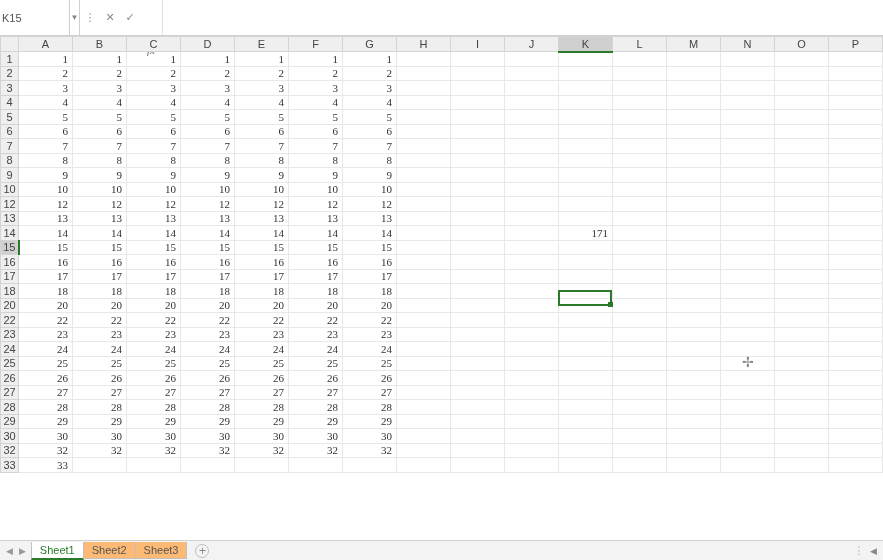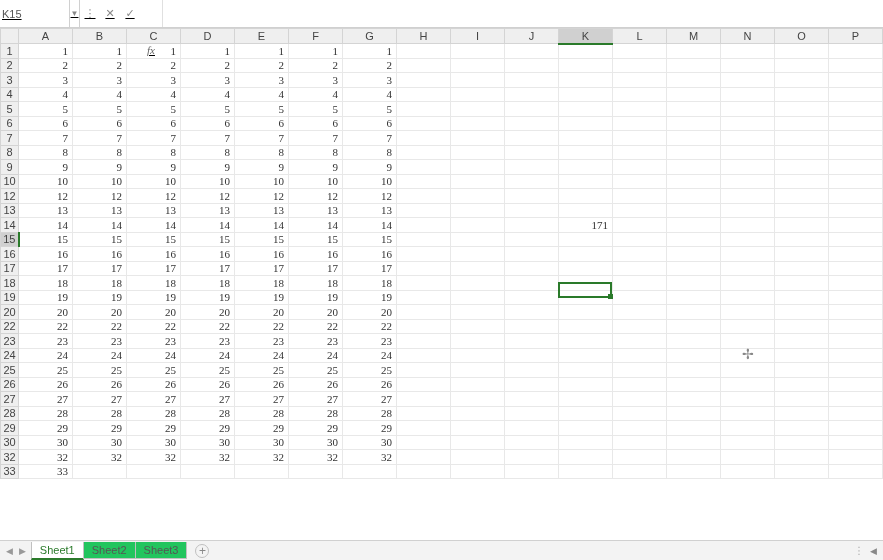--- a/index.html
+++ b/index.html
@@ -7,24 +7,23 @@
   font-family: "Segoe UI", Tahoma, Arial, sans-serif;
   font-size: 11px;
   background: #fff;
   overflow: hidden;
   width: 883px;
   height: 560px;
   position: relative;
 }
 .formula-bar {
   display: flex;
-  height: 28px;
+  height: 36px;
   border-bottom: 1px solid #d0d0d0;
   background: #fff;
-  text-decoration: underline;
 }
 .name-box {
   width: 70px;
   padding-left: 2px;
   font-size: 11px;
   color: #555;
   border-right: 1px solid #d0d0d0;
   height: 100%;
   display: flex;
   align-items: center;
@@ -166,21 +165,21 @@
 .tab-nav span {
   color: #999;
   font-size: 9px;
   padding: 0 2px;
 }
 .tab {
   border: 1px solid #c0c0c0;
   border-top: none;
   padding: 2px 8px;
   font-size: 11px;
-  background: #22c55e;
+  background: #fdba74;
   color: #555;
   margin-left: -1px;
 }
 .tab.active {
   background: #fff;
   border-bottom: 2px solid #2a7a2a;
   color: #2a7a2a;
 }
 .add-sheet {
   margin-left: 8px;
@@ -572,39 +571,20 @@
         </tr>
         <tr>
           <td class="row-header">18</td>
           <td class="cell">18</td>
           <td class="cell">18</td>
           <td class="cell">18</td>
           <td class="cell">18</td>
           <td class="cell">18</td>
           <td class="cell">18</td>
           <td class="cell">18</td>
-          <td class="cell"></td>
-          <td class="cell"></td>
-          <td class="cell"></td>
-          <td class="cell"></td>
-          <td class="cell"></td>
-          <td class="cell"></td>
-          <td class="cell"></td>
-          <td class="cell"></td>
-          <td class="cell"></td>
-        </tr>
-        <tr>
-          <td class="row-header">19</td>
-          <td class="cell">19</td>
-          <td class="cell">19</td>
-          <td class="cell">19</td>
-          <td class="cell">19</td>
-          <td class="cell">19</td>
-          <td class="cell">19</td>
-          <td class="cell">19</td>
           <td class="cell"></td>
           <td class="cell"></td>
           <td class="cell"></td>
           <td class="cell"></td>
           <td class="cell"></td>
           <td class="cell"></td>
           <td class="cell"></td>
           <td class="cell"></td>
           <td class="cell"></td>
         </tr>

